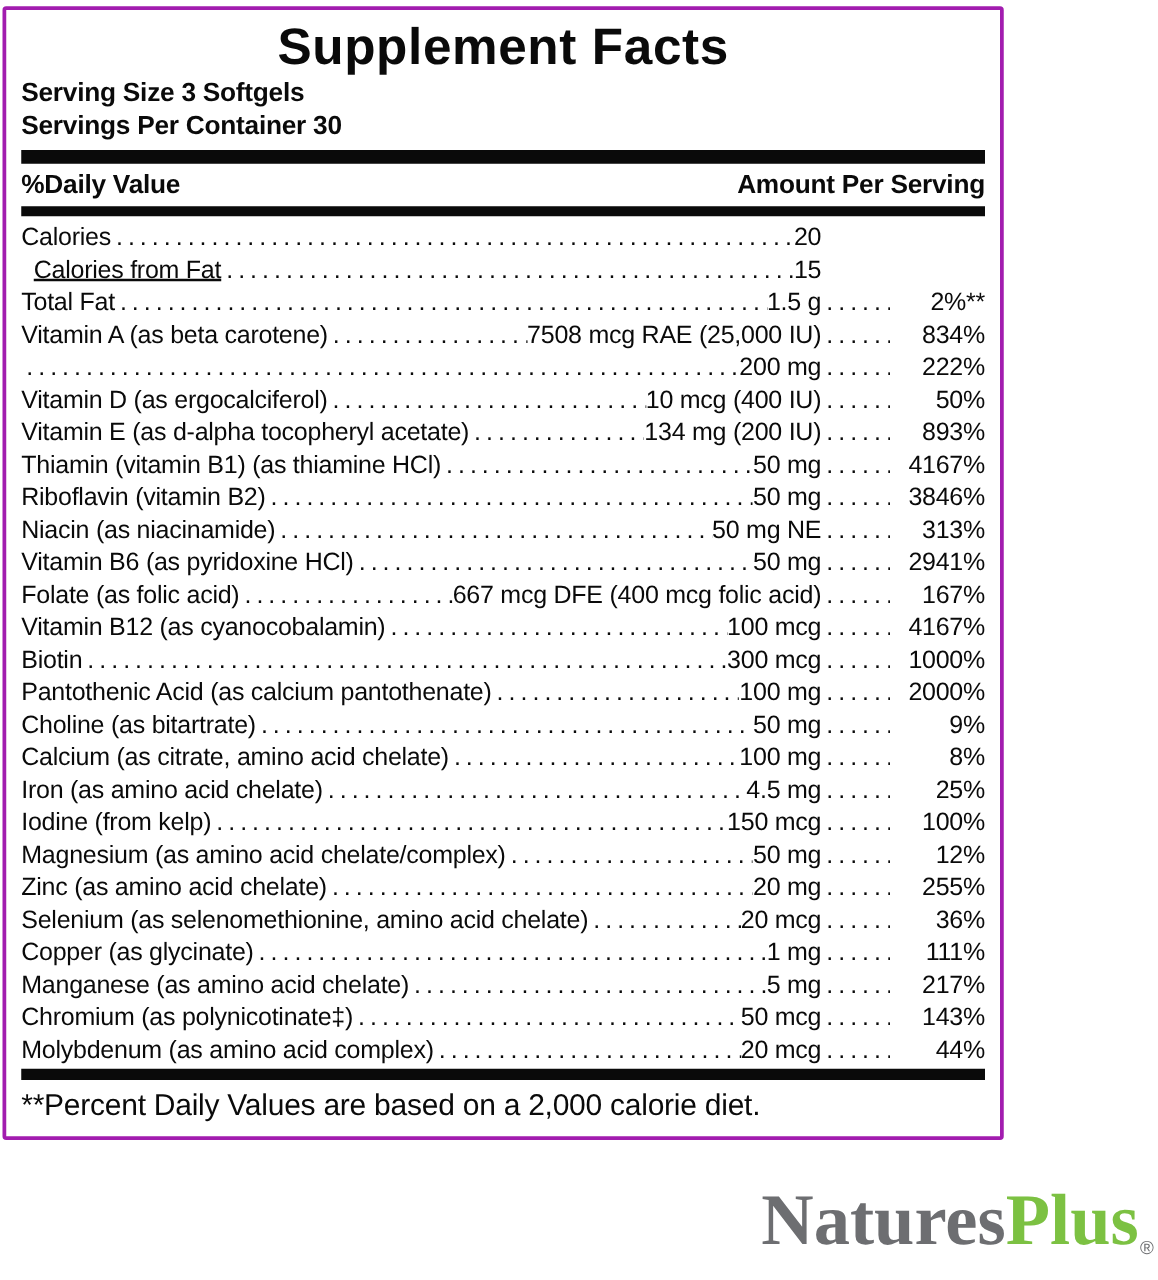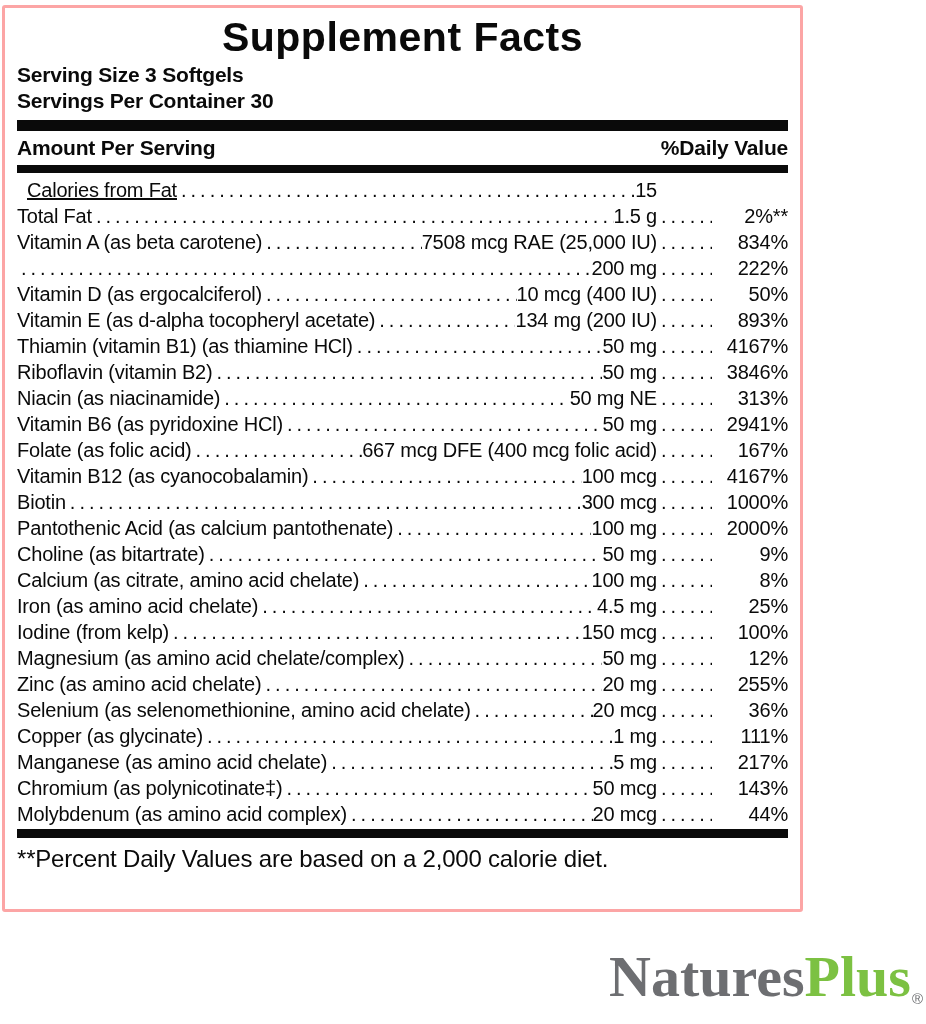--- a/index.html
+++ b/index.html
@@ -8,21 +8,21 @@
     position:relative;
     width:926px; height:1024px;
     background:#ffffff;
     font-family:"Liberation Sans", sans-serif;
     color:#0a0a0a;
     overflow:hidden;
   }
   .facts-box {
     position:absolute; left:2px; top:5px;
     width:801px; height:907px;
-    border:3px solid #fca5a5;
+    border:3px solid #a21caf;
     border-radius:3px;
     background:#ffffff;
     padding:6px 12px 0 12px;
   }
   .facts-title {
     text-align:center;
     font-size:41px;
     font-weight:bold;
     letter-spacing:0.5px;
     line-height:46px;
@@ -91,27 +91,34 @@
     <div class="facts-title">Supplement Facts</div>
 
     <div class="serving-block">
       <div class="serving-line">Serving Size 3 Softgels</div>
       <div class="serving-line">Servings Per Container 30</div>
     </div>
 
     <div class="bar bar-1"></div>
 
     <div class="col-header">
+      <span>%Daily Value</span>
       <span>Amount Per Serving</span>
-      <span>%Daily Value</span>
     </div>
 
     <div class="bar bar-2"></div>
 
     <div class="rows">
+      <div class="row">
+        <span class="name">Calories</span>
+        <span class="leader"></span>
+        <span class="amount">20</span>
+        <span class="leader2 empty"></span>
+        <span class="pct"></span>
+      </div>
 
       <div class="row indent">
         <span class="name">Calories from Fat</span>
         <span class="leader"></span>
         <span class="amount">15</span>
         <span class="leader2 empty"></span>
         <span class="pct"></span>
       </div>
 
       <div class="row">

